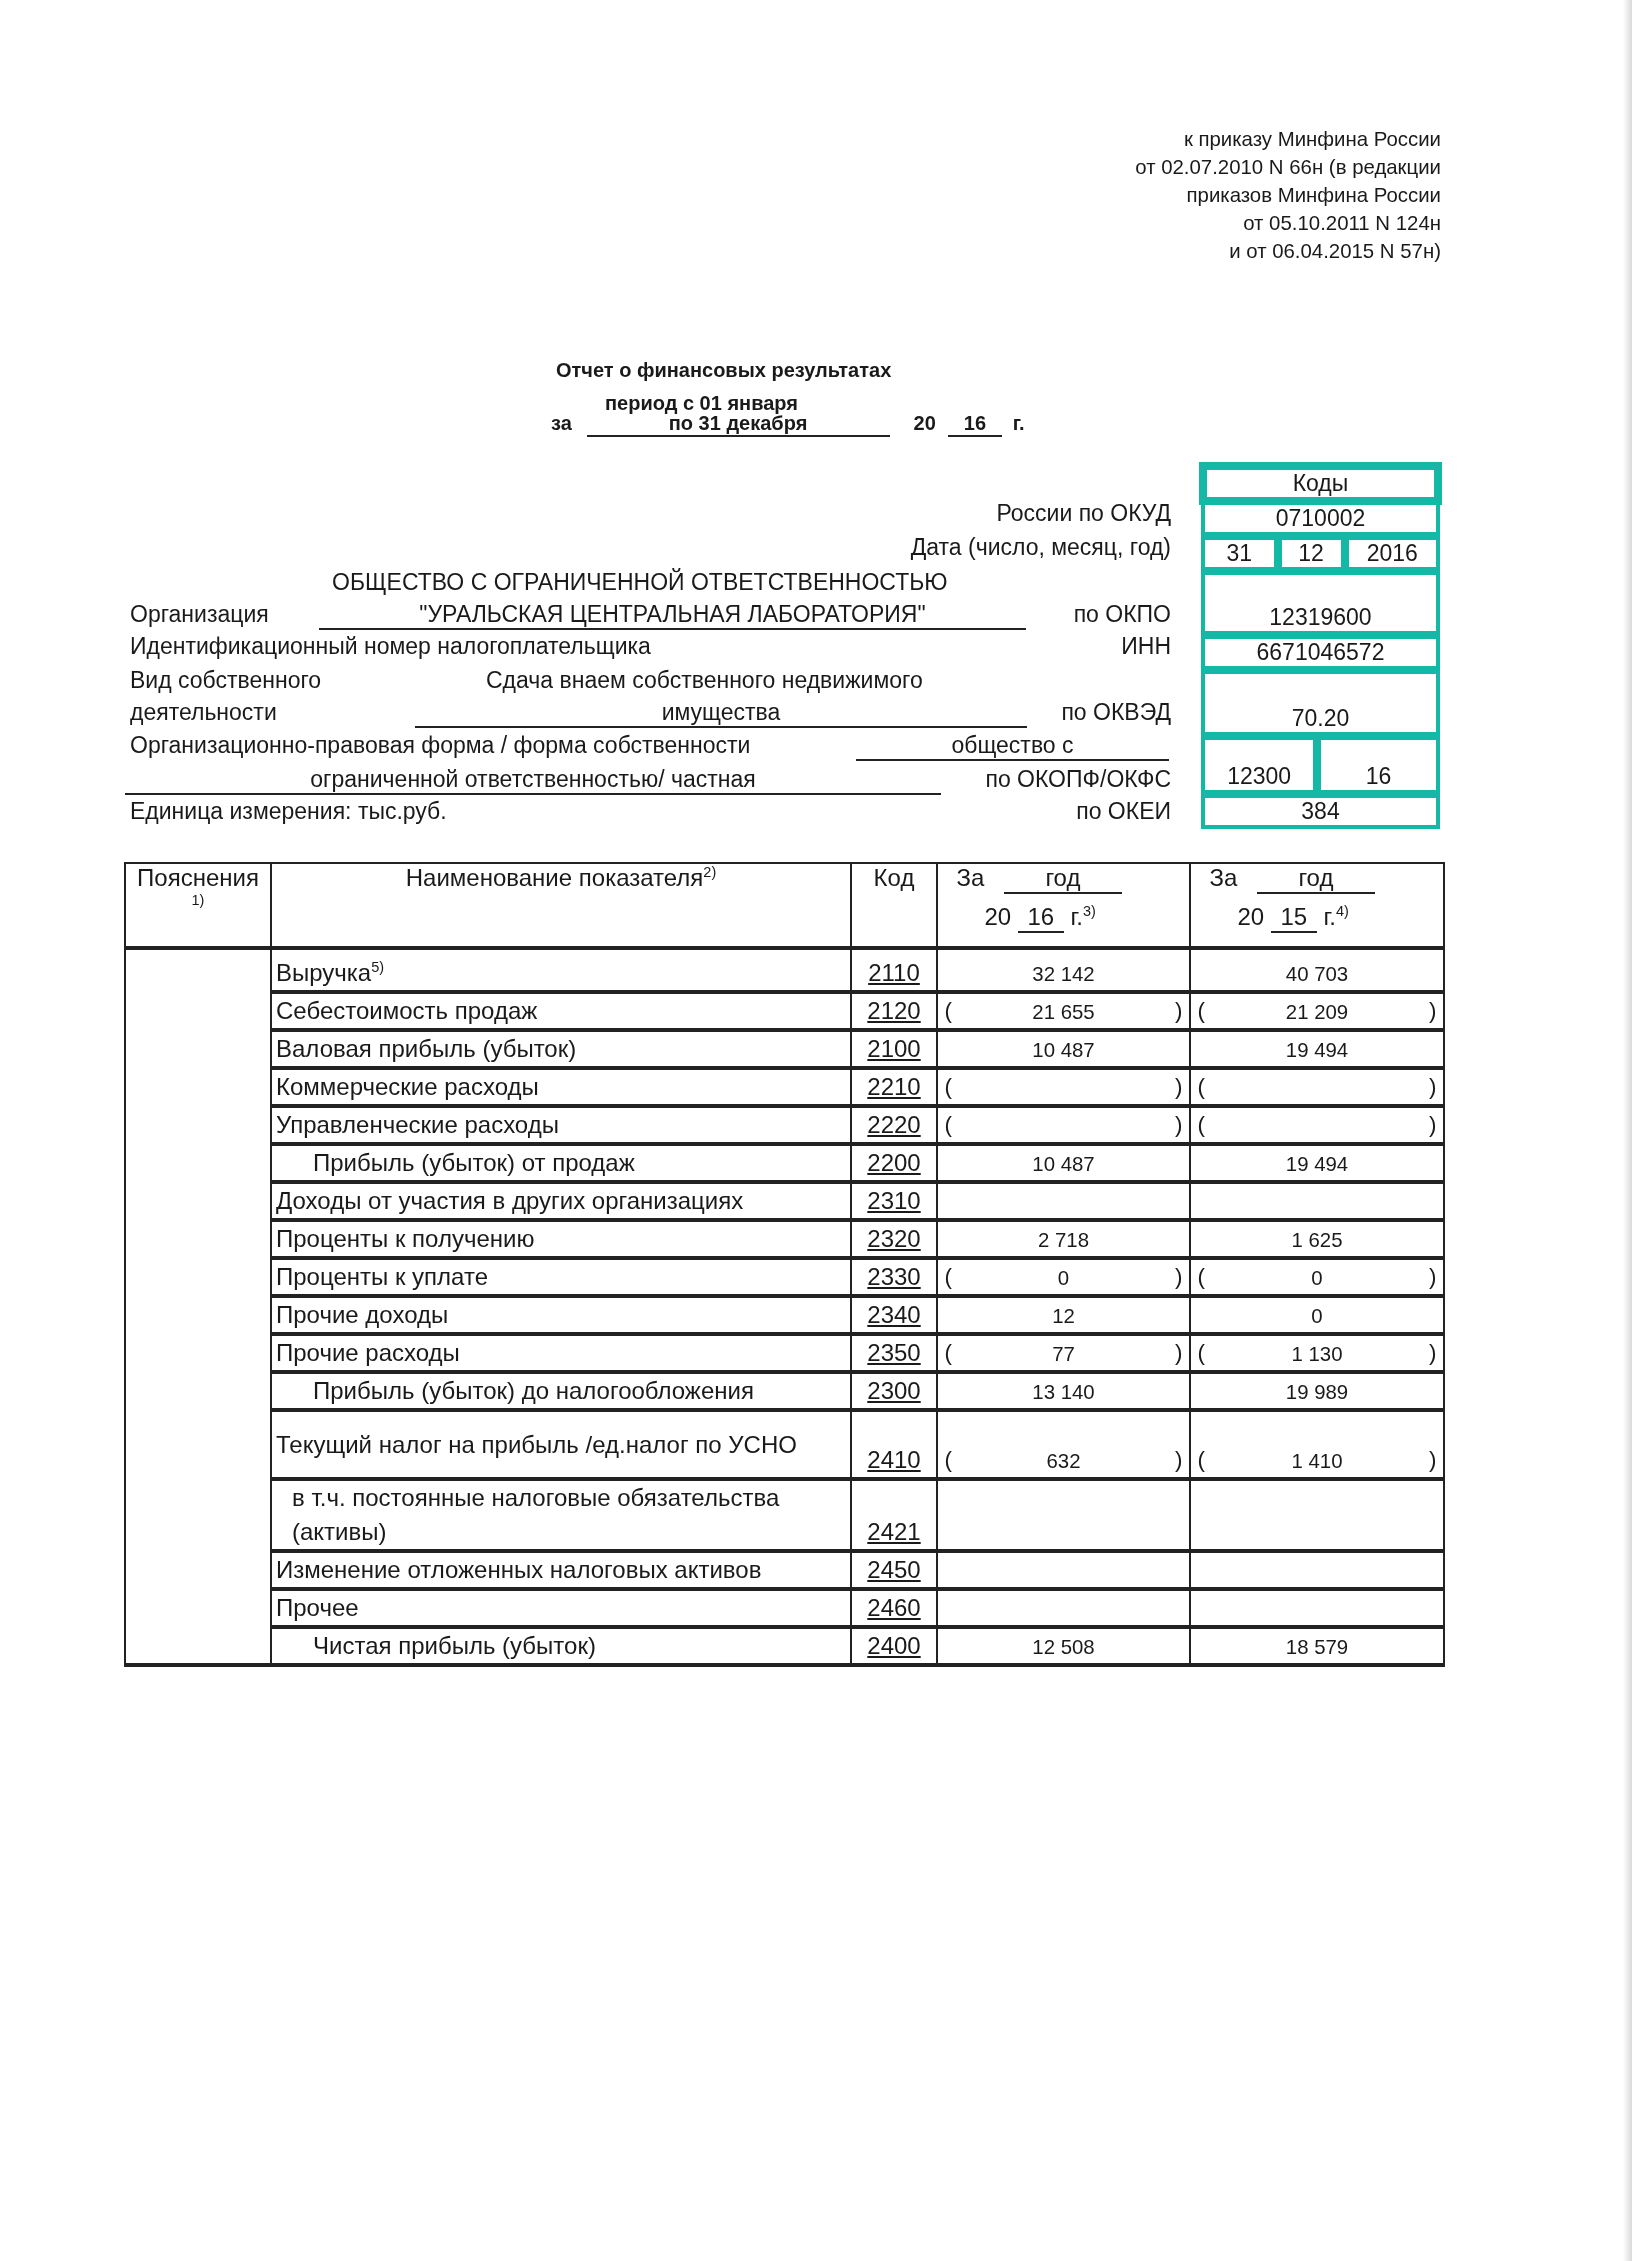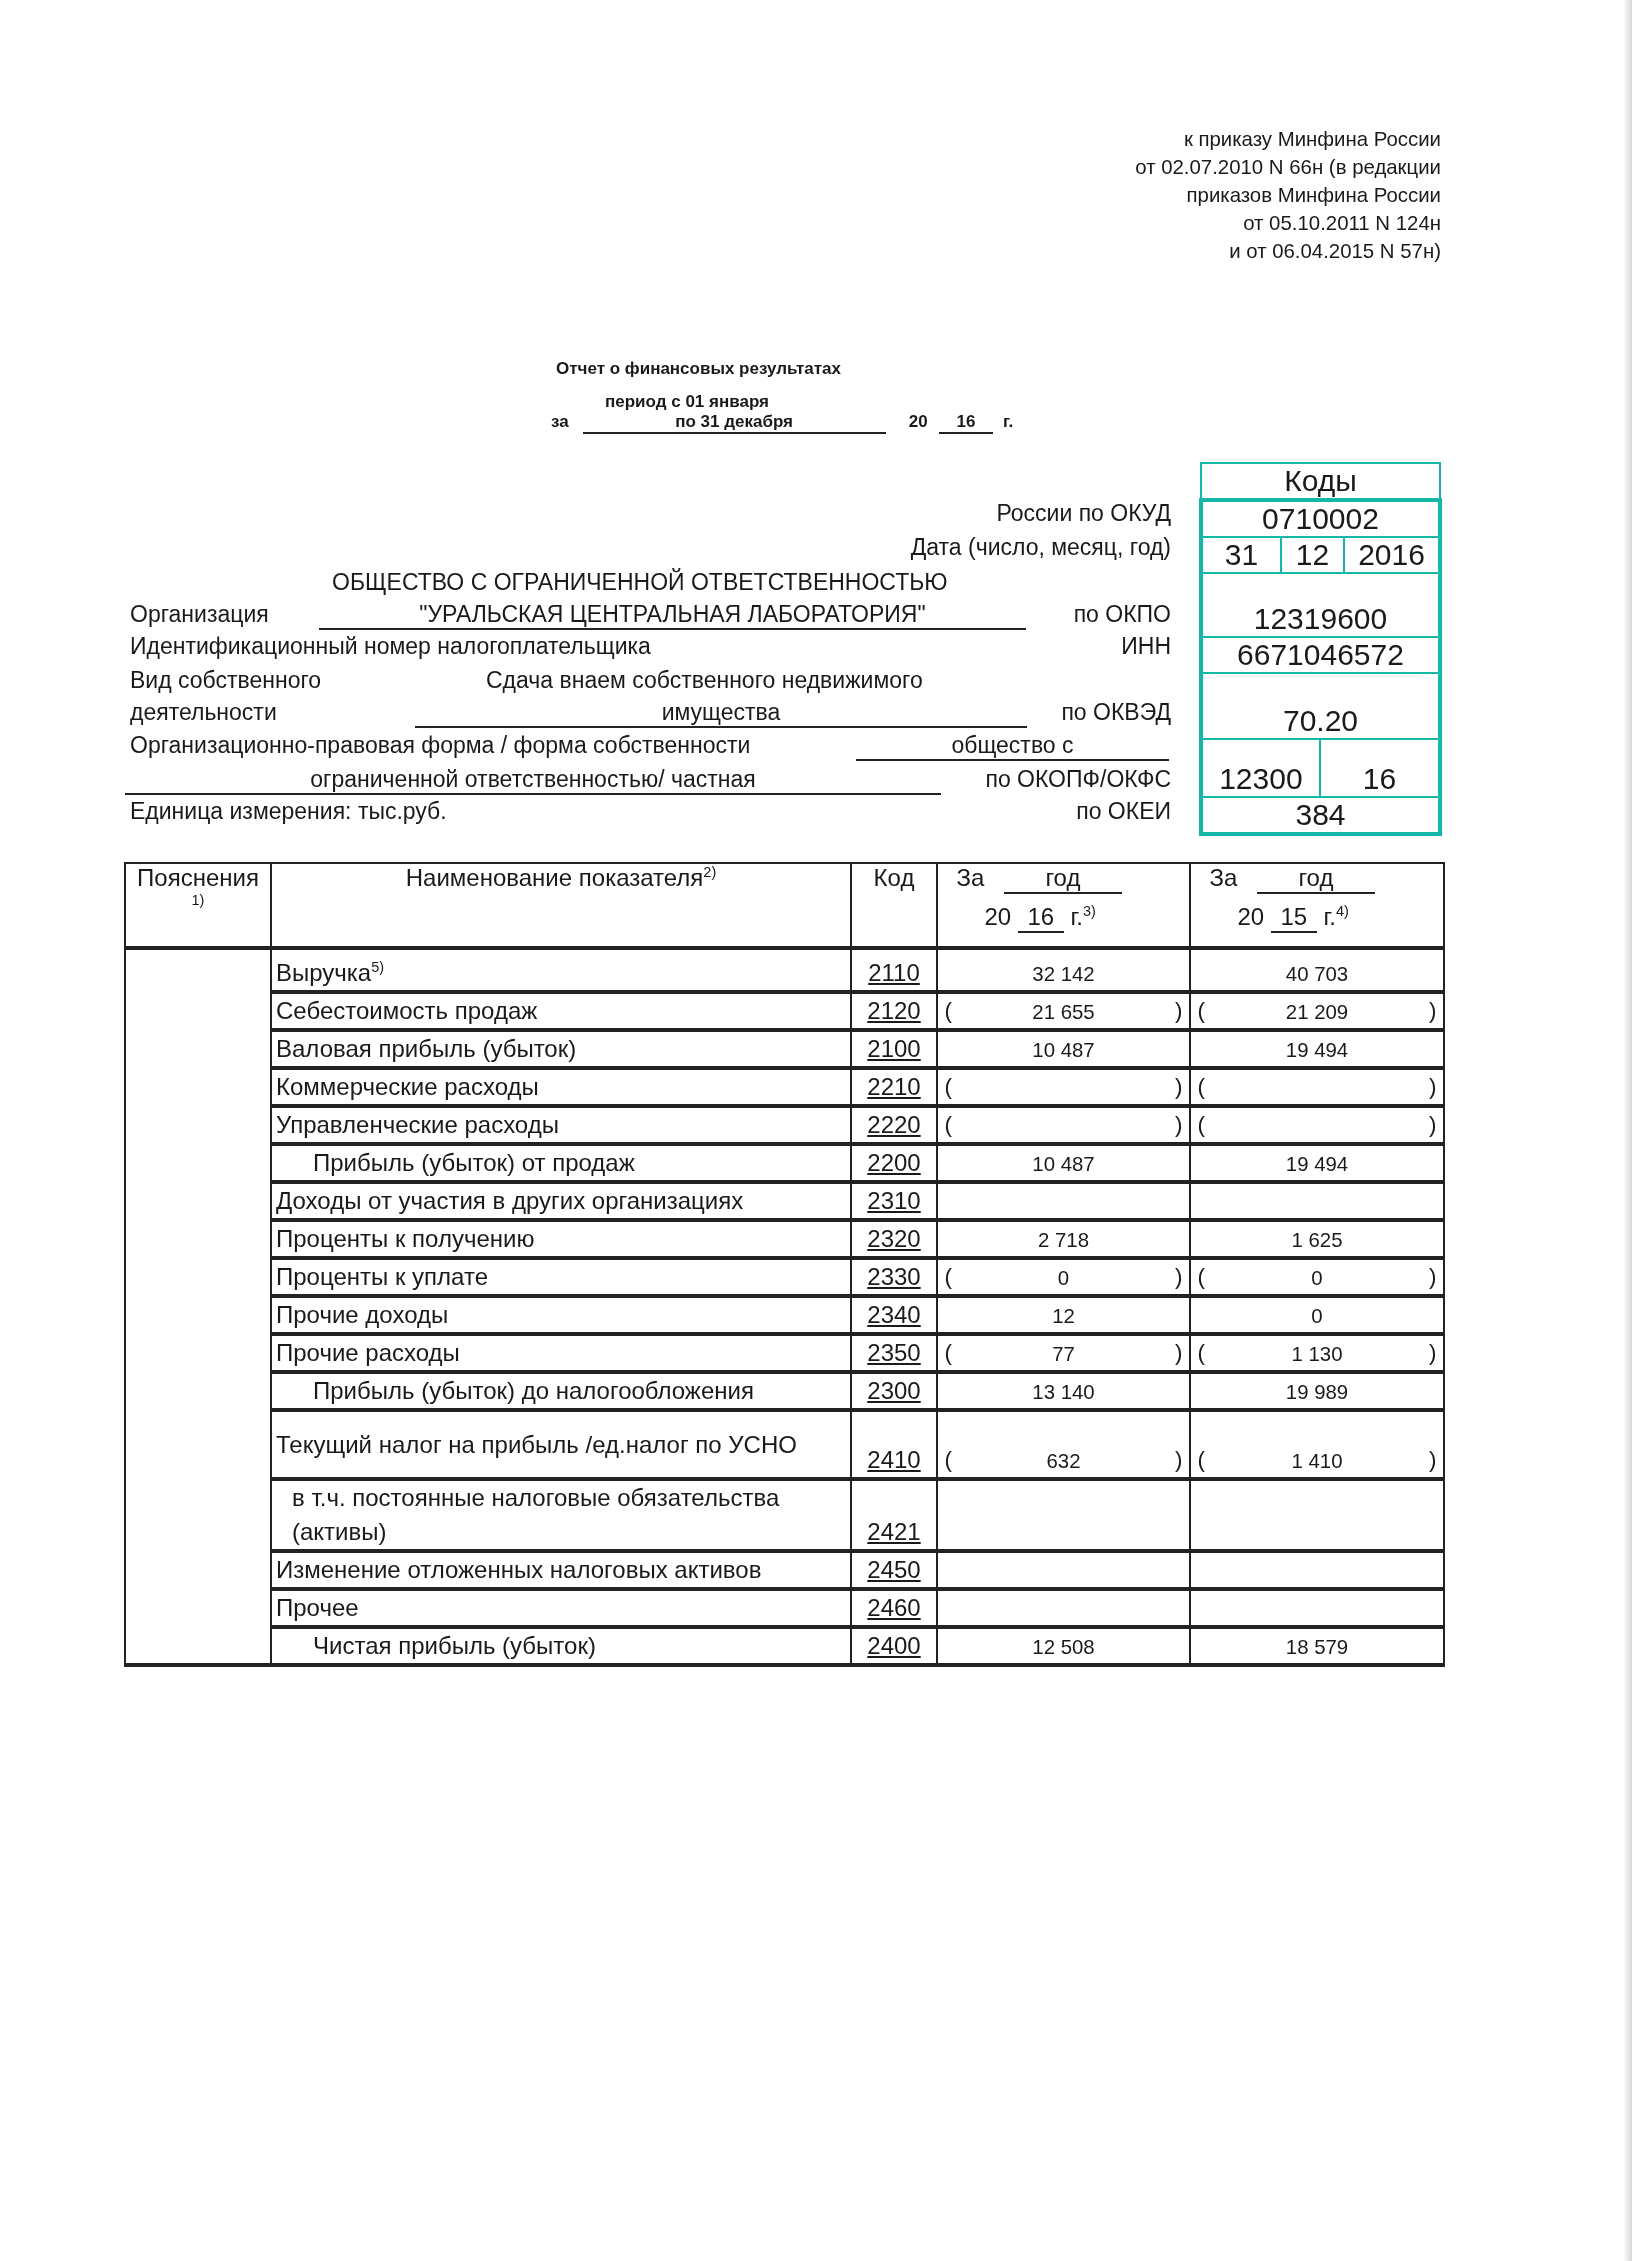--- a/index.html
+++ b/index.html
@@ -3,31 +3,31 @@
 <meta charset="utf-8">
 <style>
   html, body { margin: 0; padding: 0; background: #ffffff; }
   body { width: 1632px; height: 2261px; position: relative; overflow: hidden;
          font-family: "Liberation Sans", sans-serif; color: #1a1a1a; }
   .scan-edge { position: absolute; top: 0; right: 0; width: 9.2px; height: 100%;
                background: linear-gradient(to right, #ffffff, #d9d9d9); }
   .approval { position: absolute; right: 191px; top: 125px; text-align: right;
               font-size: 20.4px; line-height: 28px; }
   .approval div { white-space: nowrap; }
-  .title { position: absolute; left: 0; width: 1632px; font-weight: bold; font-size: 17px; }
+  .title { position: absolute; left: 0; width: 1632px; font-weight: bold; font-size: 20px; }
   .t1 { top: 359px; left: 556px; width: auto; }
   .t2 { top: 392px; left: 605px; width: auto; }
   .t3 { top: 412px; left: 551px; width: auto; }
   .uline { display: inline-block; border-bottom: 2.6px solid #222; text-align: center; }
   .lbl { position: absolute; font-size: 23px; white-space: nowrap; }
   .rlbl { position: absolute; font-size: 23px; white-space: nowrap; text-align: right; right: 461px; }
   .fill { position: absolute; font-size: 23px; text-align: center; border-bottom: 2px solid #222; white-space: nowrap; }
   
   .codes { position: absolute; left: 1199px; top: 462px; width: 243px; border-collapse: collapse; }
-  .codes td { border: 2px solid #14b8a6; text-align: center; font-size: 30px; padding: 0; }
+  .codes td { border: 8px solid #14b8a6; text-align: center; font-size: 23px; padding: 0; }
   .codes .thick { border-width: 4px; }
   
   .main { position: absolute; left: 124px; top: 862px; width: 1319px; border-collapse: collapse; table-layout: fixed; }
   .main td, .main th { border: 2px solid #222; font-size: 24px; font-weight: normal; padding: 0; vertical-align: middle; }
   .main th { vertical-align: top; }
   .main tr.hdr th { height: 82px; border-bottom-width: 4px; }
   .main tr.data td { border-top-width: 4px; border-bottom-width: 4px; }
   .main td.expl { border-left-width: 2px; }
   .main td.name { padding-left: 4px; line-height: 34px; }
   .main td.code { text-align: center; font-size: 24px; vertical-align: bottom; padding-bottom: 2.6px; text-decoration: underline; }

